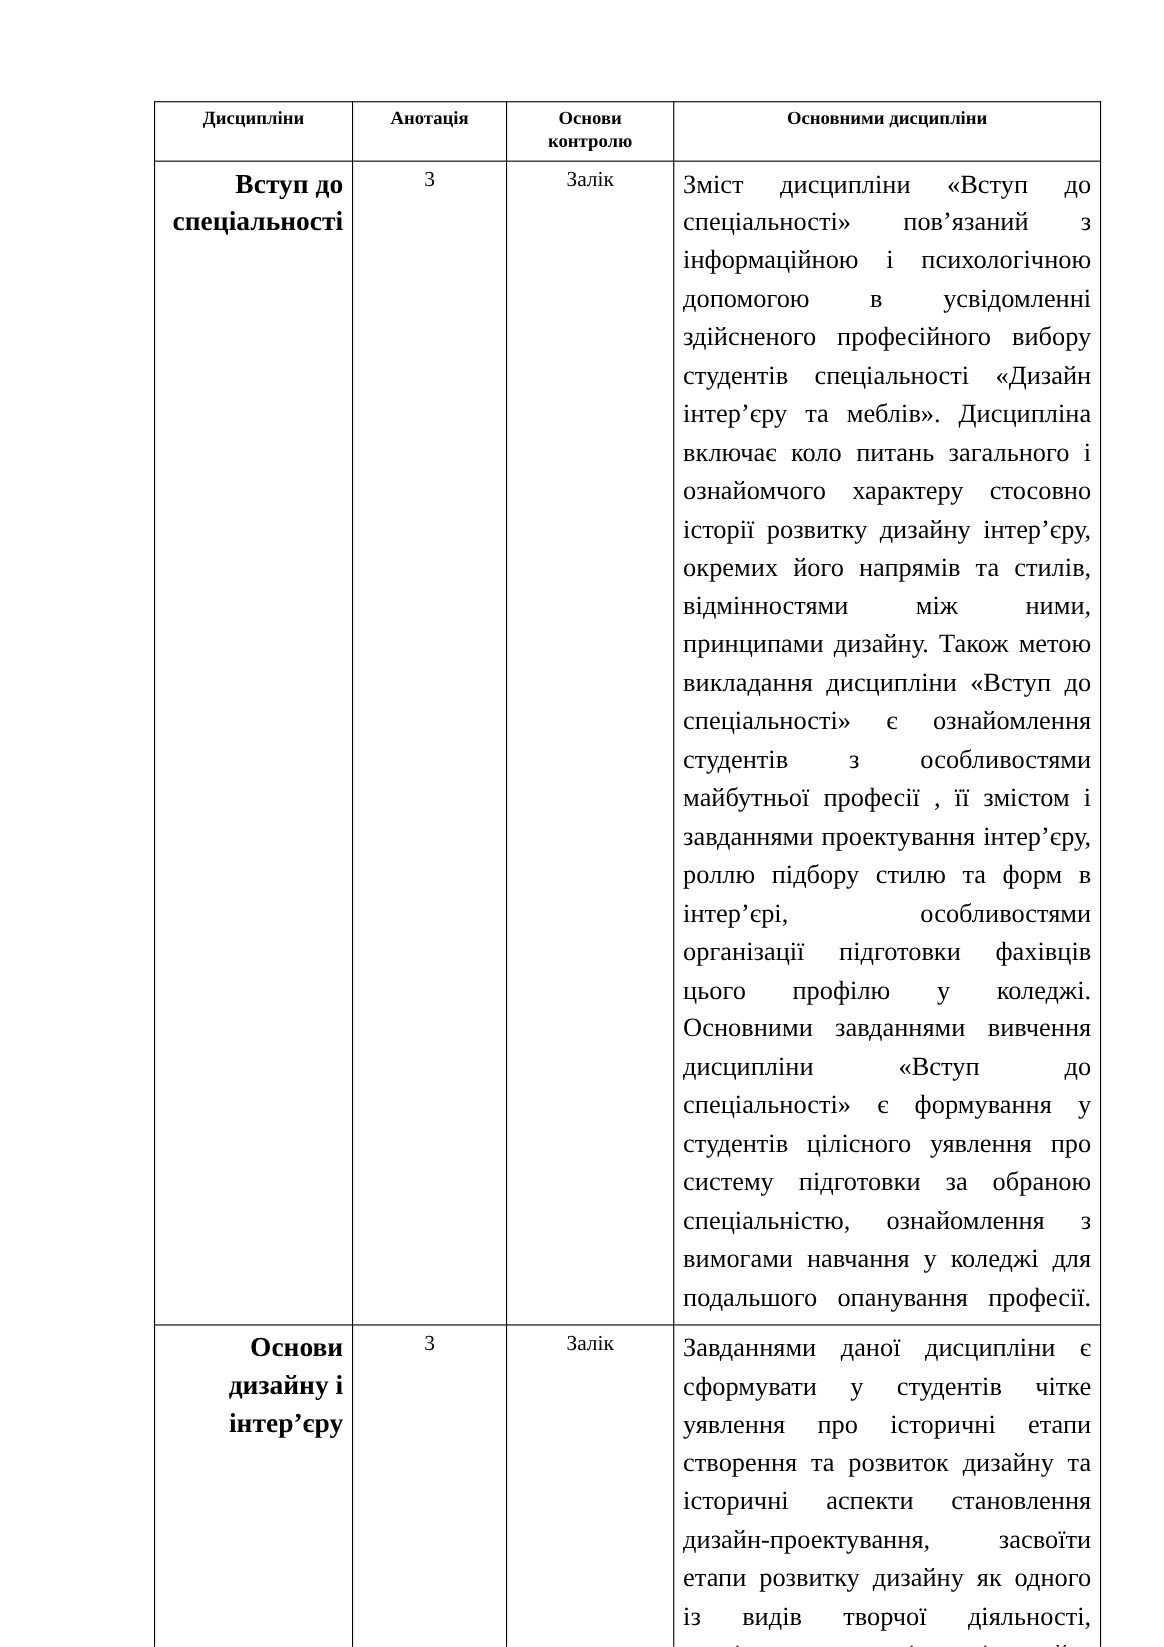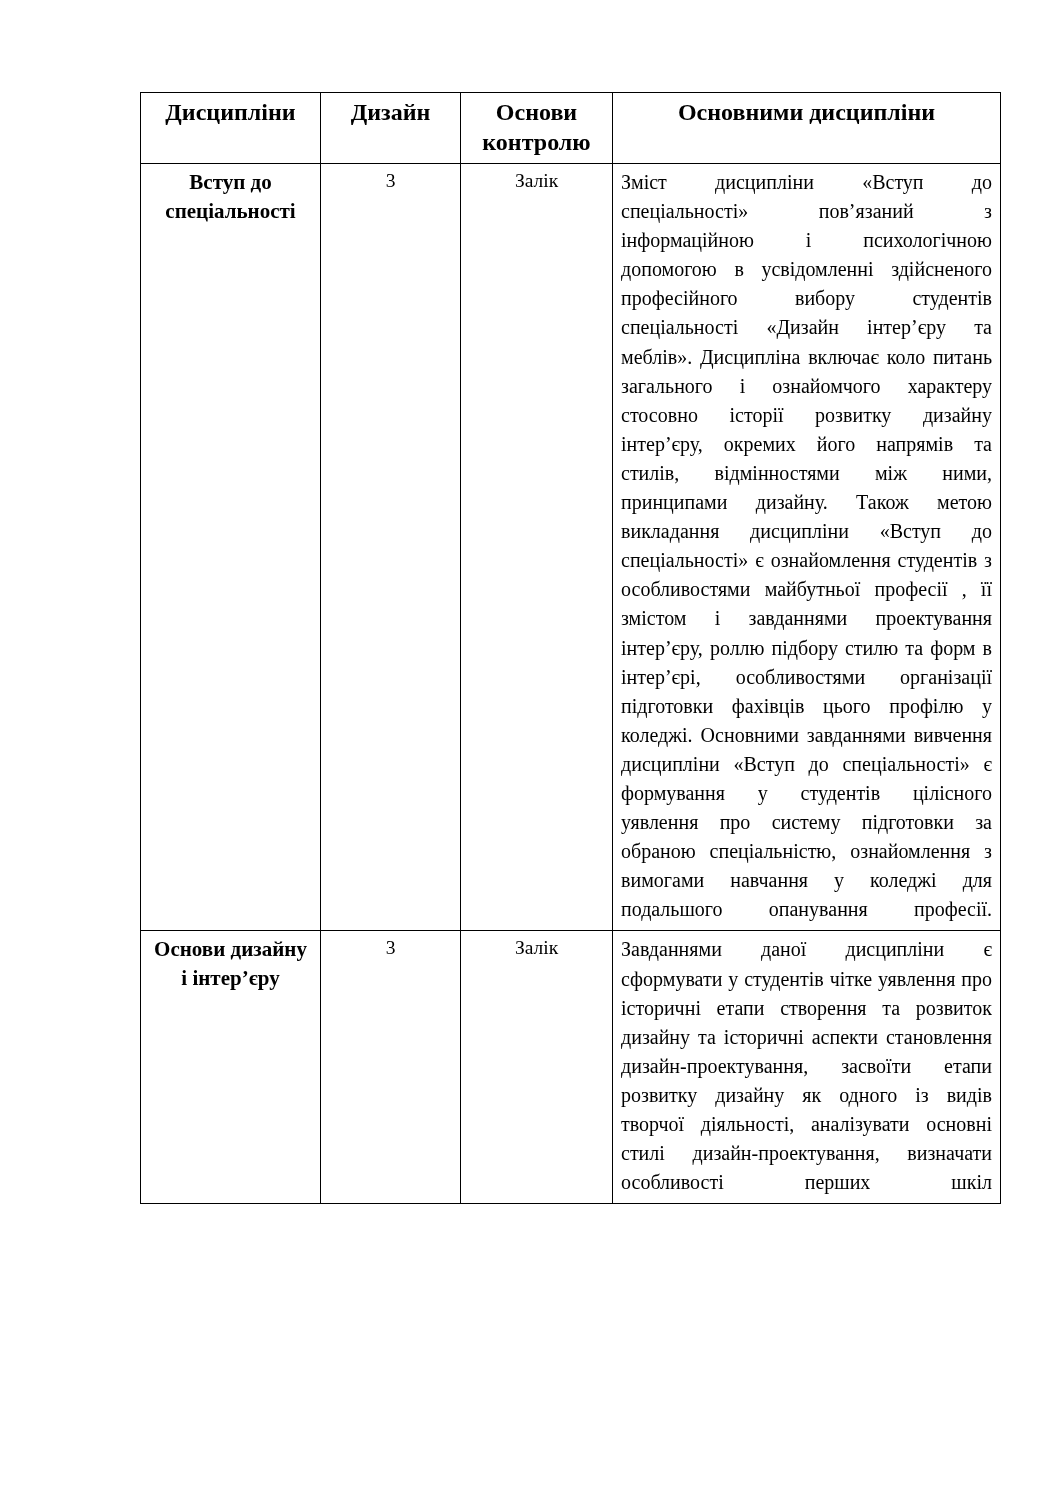--- a/index.html
+++ b/index.html
@@ -28,46 +28,46 @@
   }
   table.curriculum td,
   table.curriculum th {
     border: 1px solid #000000;
     vertical-align: top;
     padding: 4px 8px 6px 8px;
   }
   thead th {
     text-align: center;
     font-weight: bold;
-    font-size: 24px;
+    font-size: 17px;
     line-height: 1.25;
     padding-top: 8px;
     padding-bottom: 8px;
   }
   col.c-discipline { width: 180px; }
   col.c-semester   { width: 140px; }
   col.c-control    { width: 152px; }
   col.c-annotation { width: 388px; }
 
   td.discipline {
     font-weight: bold;
-    font-size: 21px;
+    font-size: 25px;
     line-height: 1.38;
-    text-align: center;
+    text-align: right;
   }
   td.semester,
   td.control {
     text-align: center;
     font-size: 19.5px;
     line-height: 1.38;
   }
   td.annotation {
     text-align: justify;
     text-align-last: justify;
-    font-size: 20px;
+    font-size: 24px;
     line-height: 1.455;
     hyphens: none;
     word-spacing: 0.02em;
   }
   .row-overflow td {
     border-bottom: 1px solid #000000;
   }
 </style>
 </head>
 <body>
@@ -76,21 +76,21 @@
   <table class="curriculum">
     <colgroup>
       <col class="c-discipline">
       <col class="c-semester">
       <col class="c-control">
       <col class="c-annotation">
     </colgroup>
     <thead>
       <tr>
         <th>Дисципліни</th>
-        <th>Дизайн</th>
+        <th>Анотація</th>
         <th>Основи контролю</th>
         <th>Основними дисципліни</th>
       </tr>
     </thead>
     <tbody>
       <tr>
         <td class="discipline">Вступ до спеціальності</td>
         <td class="semester">3</td>
         <td class="control">Залік</td>
         <td class="annotation">Зміст дисципліни «Вступ до спеціальності» пов’язаний з інформаційною і психологічною допомогою в усвідомленні здійсненого професійного вибору студентів спеціальності «Дизайн інтер’єру та меблів». Дисципліна включає коло питань загального і ознайомчого характеру стосовно історії розвитку дизайну інтер’єру, окремих його напрямів та стилів, відмінностями між ними, принципами дизайну. Також метою викладання дисципліни «Вступ до спеціальності» є ознайомлення студентів з особливостями майбутньої професії , її змістом і завданнями проектування інтер’єру, роллю підбору стилю та форм в інтер’єрі, особливостями організації підготовки фахівців цього профілю у коледжі. Основними завданнями вивчення дисципліни «Вступ до спеціальності» є формування у студентів цілісного уявлення про систему підготовки за обраною спеціальністю, ознайомлення з вимогами навчання у коледжі для подальшого опанування професії.</td>

